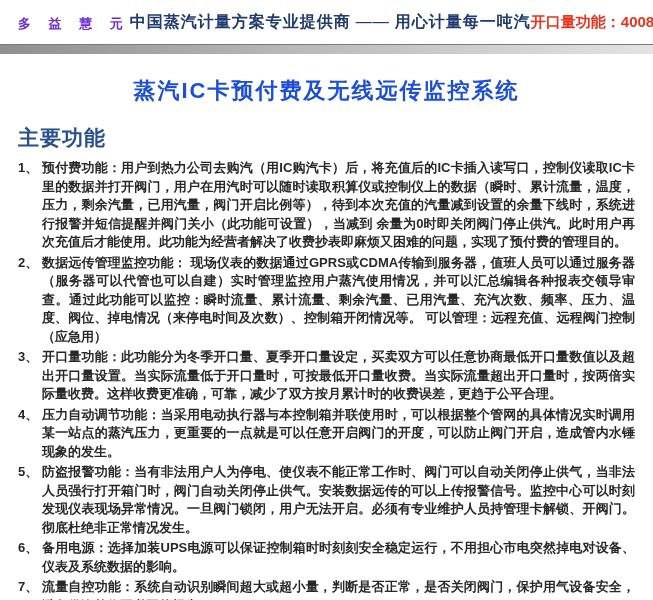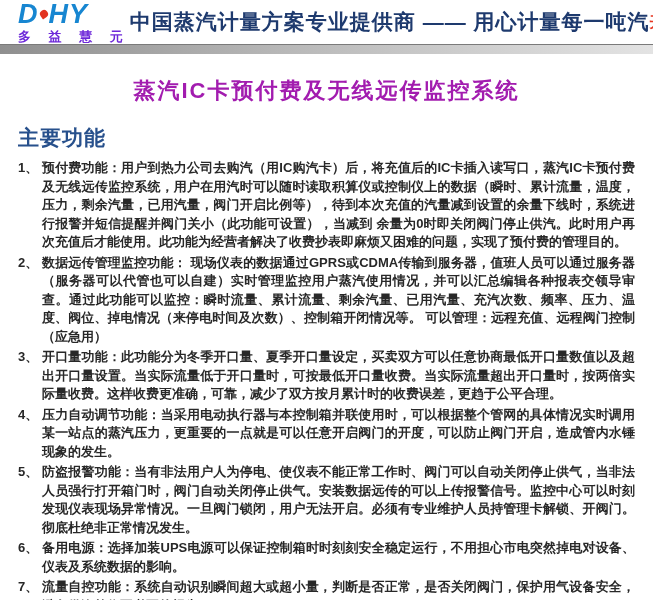--- a/index.html
+++ b/index.html
@@ -21,78 +21,75 @@
   .logo-dot{
     display:inline-block;width:8px;height:8px;background:#e23320;
     border-radius:50% 50% 50% 0;transform:rotate(-35deg);
     margin:0 1px 10px 1px;vertical-align:middle;
   }
   .logo-name{
     margin-top:2px;font-size:13px;font-weight:bold;color:#6d28d9;
     letter-spacing:7px;white-space:nowrap;
   }
   .slogan{
-    flex:1;text-align:left;font-size:21px;font-weight:bold;
-    color:#1e3a6e;white-space:nowrap;letter-spacing:1px;
+    flex:1;text-align:left;font-size:16px;font-weight:bold;
+    color:#1e3a6e;white-space:nowrap;letter-spacing:1px;font-family:Liberation Serif, serif;
   }
   .hotline{
     margin-right:50px;font-size:15px;font-weight:bold;color:#e5341f;
     white-space:nowrap;
   }
   
   .divider-bar{
     height:9px;width:100%;
     background:linear-gradient(to right,#8f8f8f 0%,#b9b9b9 45%,#e3e3e3 100%);
     border-top:1px solid #7a7a7a;
   }
   
   .main{padding:0 18px;}
   .page-title{
     margin-top:22px;text-align:center;font-size:22px;font-weight:bold;
-    color:#a21caf;letter-spacing:2px;
+    color:#1d4ed8;letter-spacing:2px;
   }
   .section-heading{
     margin-top:18px;font-size:21px;font-weight:bold;color:#27508c;
     letter-spacing:1px;
   }
   .features{margin-top:7px;}
   .feature{
     display:flex;margin-bottom:2px;
     font-size:13px;line-height:18.5px;font-weight:bold;color:#282828;
   }
   .feature .num{flex:0 0 24px;}
   .feature .txt{
     flex:1;text-align:justify;text-justify:inter-ideograph;
   }
 </style>
 </head>
 <body>
 
 <div class="header">
   <div class="logo">
-    <div>
-      <span class="logo-mark">D</span><span class="logo-dot"></span><span class="logo-mark">HY</span>
-    </div>
     <div class="logo-name">多 益 慧 元</div>
   </div>
   <div class="slogan">中国蒸汽计量方案专业提供商 —— 用心计量每一吨汽</div>
   <div class="hotline">
     <span>开口量功能：</span><span>4008600879</span>
   </div>
 </div>
 
 <div class="divider-bar"></div>
 
 <div class="main">
   <div class="page-title">蒸汽IC卡预付费及无线远传监控系统</div>
   <div class="section-heading">主要功能</div>
   <div class="features">
       <div class="feature">
         <span class="num">1、</span>
-        <div class="txt">预付费功能：用户到热力公司去购汽（用IC购汽卡）后，将充值后的IC卡插入读写口，蒸汽IC卡预付费及无线远传监控系统，用户在用汽时可以随时读取积算仪或控制仪上的数据（瞬时、累计流量，温度，压力，剩余汽量，已用汽量，阀门开启比例等），待到本次充值的汽量减到设置的余量下线时，系统进行报警并短信提醒并阀门关小（此功能可设置），当减到 余量为0时即关闭阀门停止供汽。此时用户再次充值后才能使用。此功能为经营者解决了收费抄表即麻烦又困难的问题，实现了预付费的管理目的。</div>
+        <div class="txt">预付费功能：用户到热力公司去购汽（用IC购汽卡）后，将充值后的IC卡插入读写口，控制仪读取IC卡里的数据并打开阀门，用户在用汽时可以随时读取积算仪或控制仪上的数据（瞬时、累计流量，温度，压力，剩余汽量，已用汽量，阀门开启比例等），待到本次充值的汽量减到设置的余量下线时，系统进行报警并短信提醒并阀门关小（此功能可设置），当减到 余量为0时即关闭阀门停止供汽。此时用户再次充值后才能使用。此功能为经营者解决了收费抄表即麻烦又困难的问题，实现了预付费的管理目的。</div>
       </div>
       <div class="feature">
         <span class="num">2、</span>
         <div class="txt">数据远传管理监控功能： 现场仪表的数据通过GPRS或CDMA传输到服务器，值班人员可以通过服务器（服务器可以代管也可以自建）实时管理监控用户蒸汽使用情况，并可以汇总编辑各种报表交领导审查。通过此功能可以监控：瞬时流量、累计流量、剩余汽量、已用汽量、充汽次数、频率、压力、温度、阀位、掉电情况（来停电时间及次数）、控制箱开闭情况等。 可以管理：远程充值、远程阀门控制（应急用）</div>
       </div>
       <div class="feature">
         <span class="num">3、</span>
         <div class="txt">开口量功能：此功能分为冬季开口量、夏季开口量设定，买卖双方可以任意协商最低开口量数值以及超出开口量设置。当实际流量低于开口量时，可按最低开口量收费。当实际流量超出开口量时，按两倍实际量收费。这样收费更准确，可靠，减少了双方按月累计时的收费误差，更趋于公平合理。</div>
       </div>
       <div class="feature">

